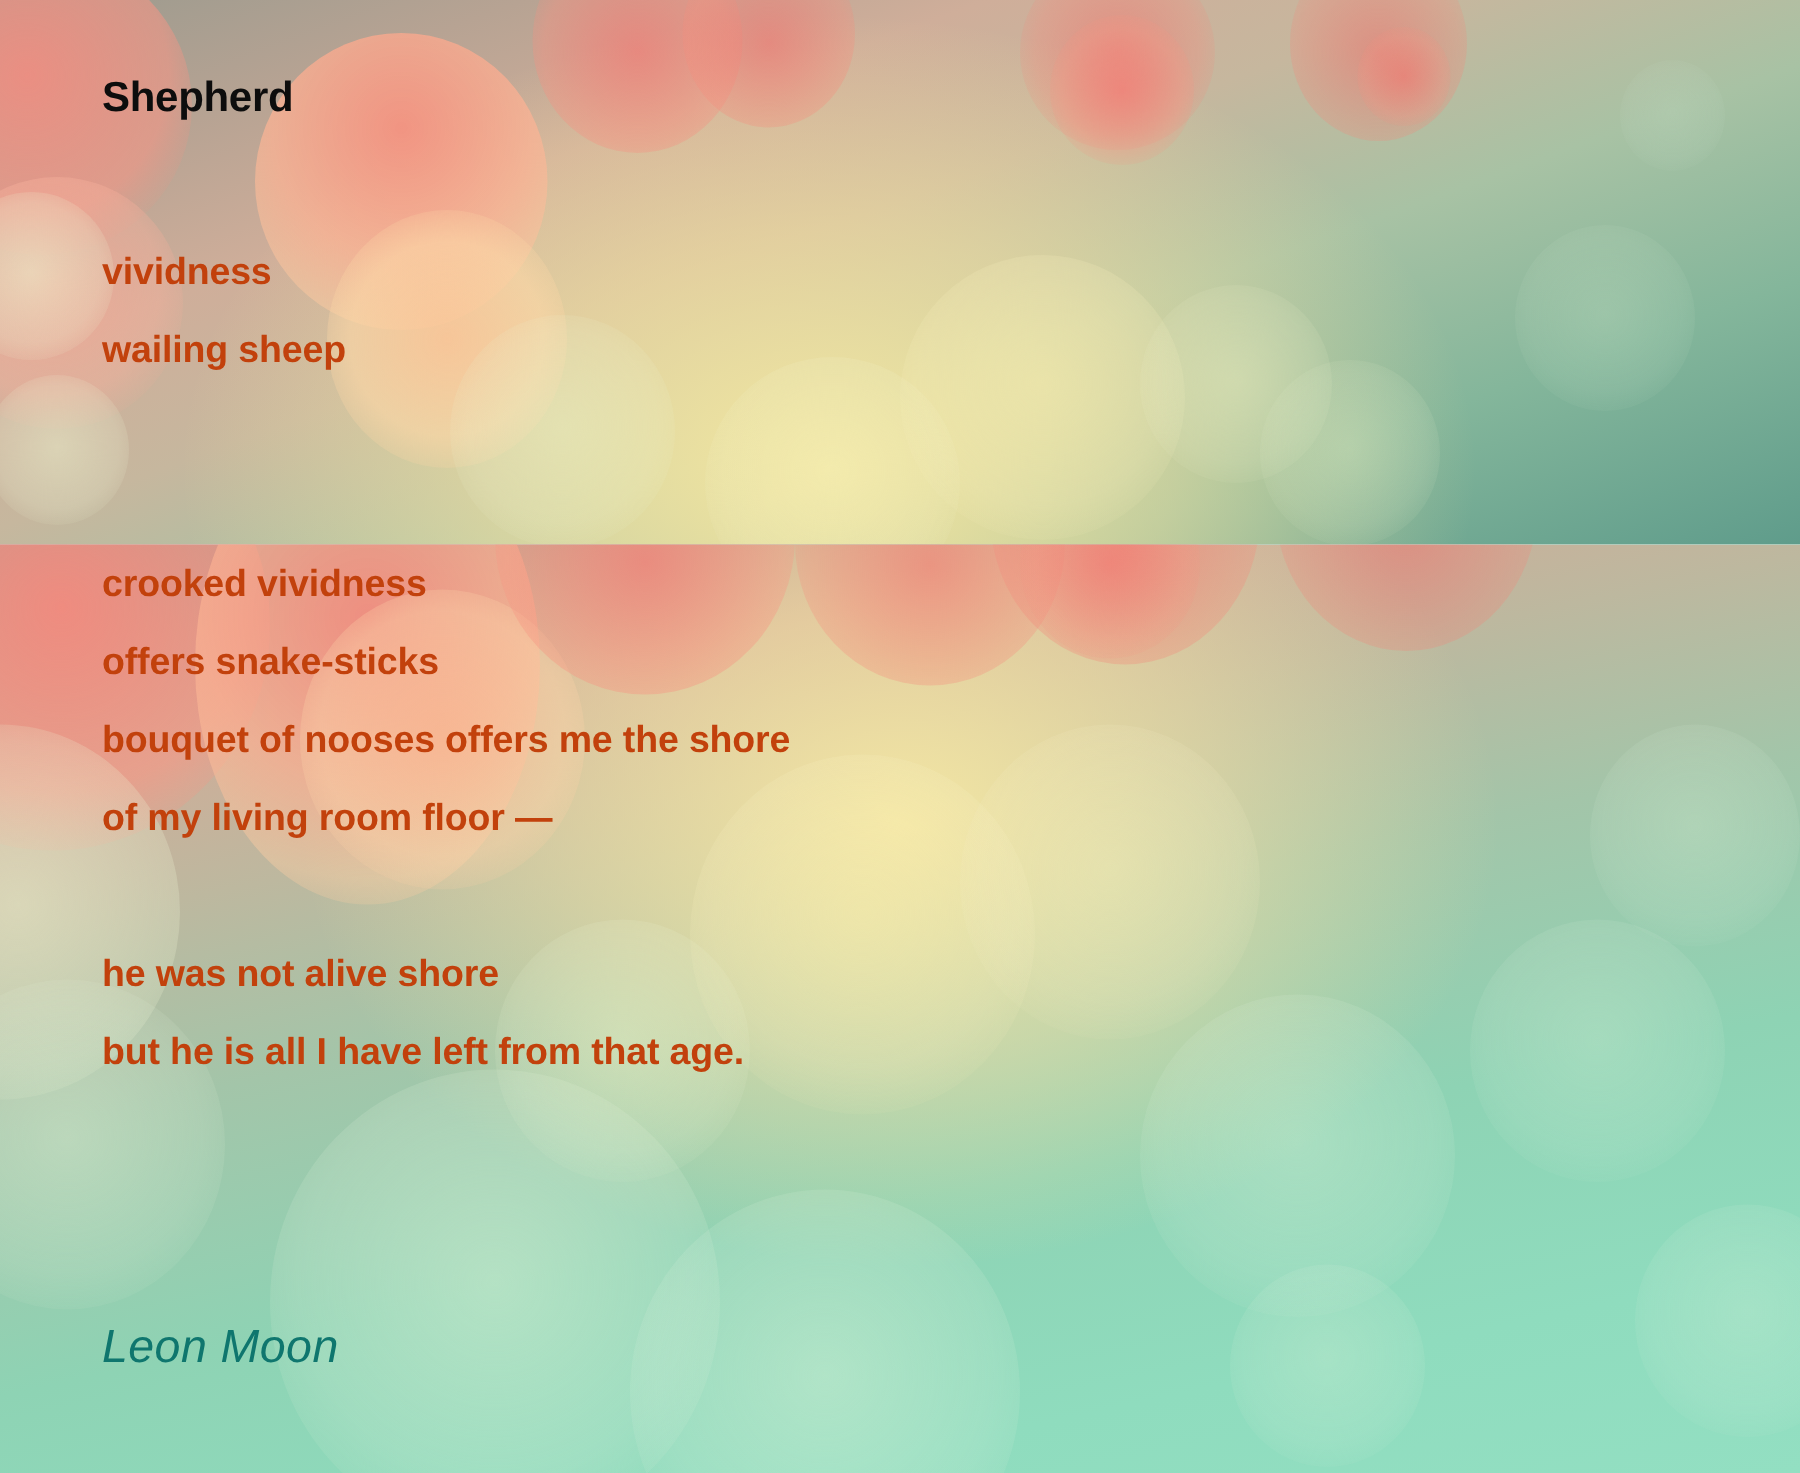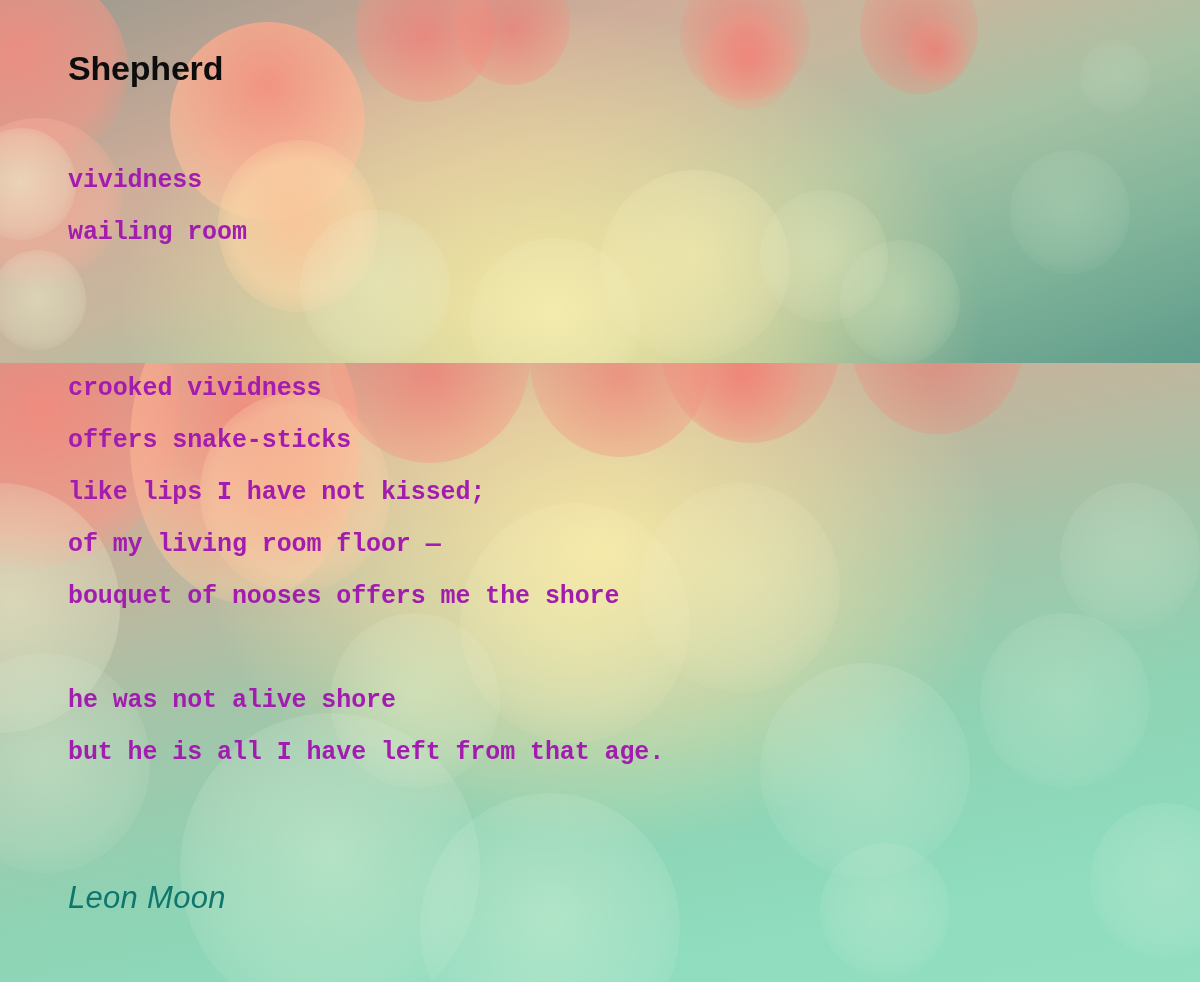--- a/index.html
+++ b/index.html
@@ -76,42 +76,41 @@
   
   #text-layer {
     position: absolute;
     inset: 0;
     z-index: 10;
   }
   .poem-title {
     position: absolute;
     left: 68px;
     top: 50px;
-    font-size: 34px;
+    font-size: 28px;
     font-weight: bold;
     color: #0d0d0d;
     letter-spacing: -0.2px;
     line-height: 1.1;
     white-space: nowrap;
   }
   .poem-body {
     position: absolute;
     left: 68px;
     top: 155px;
     width: 1000px;
   }
   .poem-line {
     font-size: 25px;
     font-weight: bold;
-    color: #a21caf;
+    color: #c2410c;
     line-height: 52px;
     height: 52px;
     letter-spacing: -0.1px;
     white-space: nowrap;
-    font-family: Liberation Mono, monospace;
   }
   .poem-line.blank {
     height: 52px;
   }
   .poem-author {
     position: absolute;
     left: 68px;
     top: 880px;
     font-size: 31px;
     font-weight: normal;
@@ -215,28 +214,27 @@
     <div class="bokeh" style="left:820px; top:480px; width:130px; height:135px;
                 background:radial-gradient(circle at 50% 46%, rgba(220,242,216,0.3) 0%, rgba(226,244,224,0.14) 58%, rgba(230,246,228,0.0) 84%);"></div>
   </div>
 
   <div id="text-layer">
 
     <div class="poem-title">Shepherd</div>
 
     <div class="poem-body">
       <div class="poem-line">vividness</div>
-      <div class="poem-line">wailing room</div>
+      <div class="poem-line">wailing sheep</div>
       <div class="poem-line blank"></div>
       <div class="poem-line blank"></div>
       <div class="poem-line">crooked vividness</div>
       <div class="poem-line">offers snake-sticks</div>
-      <div class="poem-line">like lips I have not kissed;</div>
+      <div class="poem-line">bouquet of nooses offers me the shore</div>
       <div class="poem-line">of my living room floor —</div>
-      <div class="poem-line">bouquet of nooses offers me the shore</div>
       <div class="poem-line blank"></div>
       <div class="poem-line">he was not alive shore</div>
       <div class="poem-line">but he is all I have left from that age.</div>
     </div>
 
     <div class="poem-author">Leon Moon</div>
 
   </div>
 </div>
 

